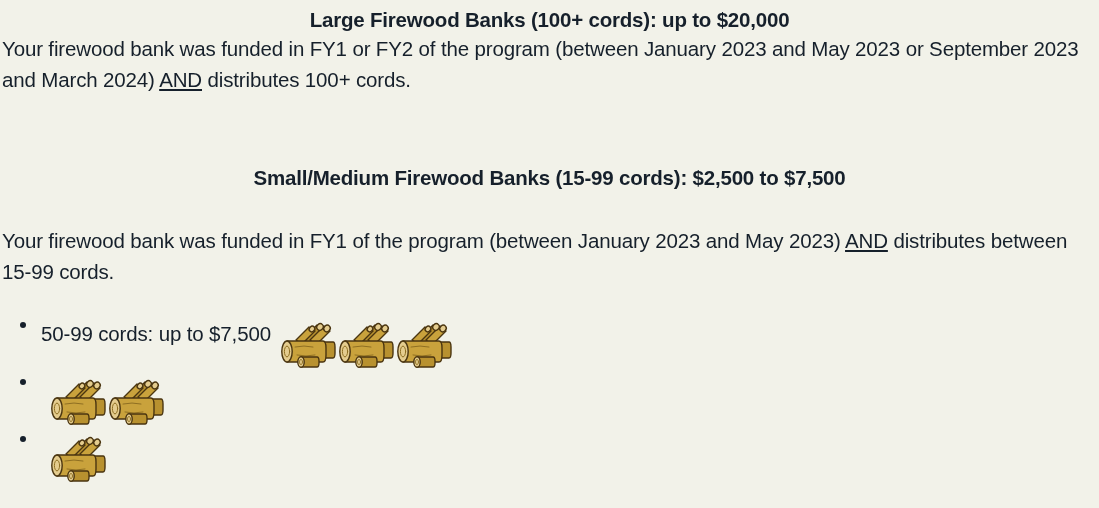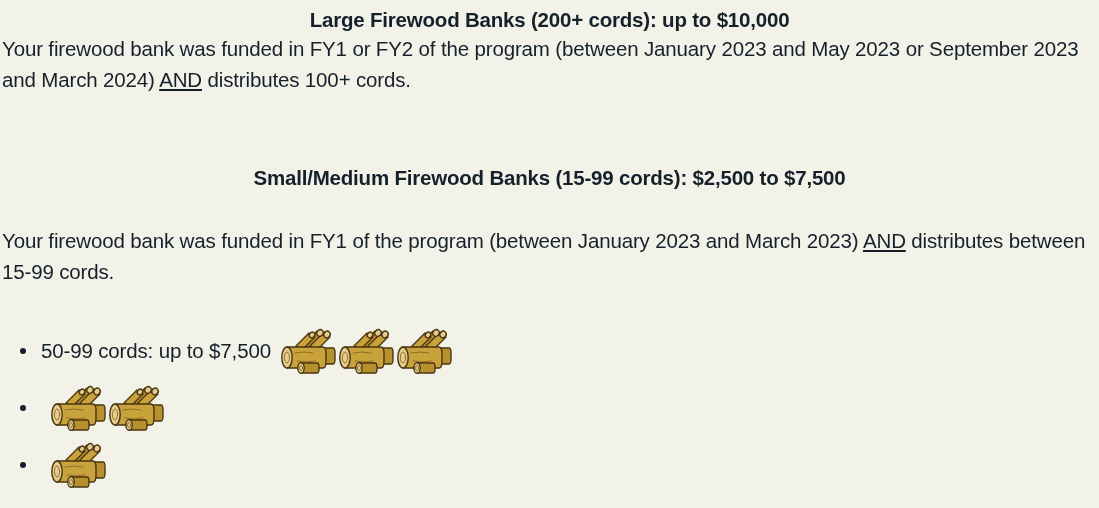--- a/index.html
+++ b/index.html
@@ -57,21 +57,21 @@
 
   .bullets {
     list-style: none;
     margin: 0;
     padding: 0;
     margin-top: 35px;
   }
 
   .bullet-row {
     display: flex;
-    align-items: center;
+    align-items: flex-start;
     height: 57px;
     padding-left: 18px;
   }
 
   .bullet-dot {
     width: 6px;
     height: 6px;
     border-radius: 50%;
     background: #16202b;
     flex: 0 0 auto;
@@ -97,29 +97,29 @@
     height: 46px;
     display: block;
     flex: 0 0 auto;
   }
 </style>
 </head>
 <body>
 
 <div class="page">
 
-  <h2 class="heading heading-1">Large Firewood Banks (200+ cords): up to $10,000</h2>
+  <h2 class="heading heading-1">Large Firewood Banks (100+ cords): up to $20,000</h2>
 
   <p class="para para-1"><span>Your firewood bank was funded in FY1 or FY2 of the program (between January 2023 and May 2023 or September 2023 and March 2024) </span><u class="and">AND</u><span> distributes 100+ cords.</span></p>
 
   <div class="spacer-mid"></div>
 
   <h2 class="heading heading-2">Small/Medium Firewood Banks (15-99 cords): $2,500 to $7,500</h2>
 
-  <p class="para para-2"><span>Your firewood bank was funded in FY1 of the program (between January 2023 and March 2023) </span><u class="and">AND</u><span> distributes between 15-99 cords.</span></p>
+  <p class="para para-2"><span>Your firewood bank was funded in FY1 of the program (between January 2023 and May 2023) </span><u class="and">AND</u><span> distributes between 15-99 cords.</span></p>
 
   <ul class="bullets">
 
     <li class="bullet-row">
       <span class="bullet-dot"></span>
       <span class="bullet-label">50-99 cords: up to $7,500</span>
       <span class="log-group">
 <svg class="log-icon" viewBox="0 0 57 46" xmlns="http://www.w3.org/2000/svg">
   <g stroke="#4a3510" stroke-width="1.4" stroke-linejoin="round" stroke-linecap="round">
 

